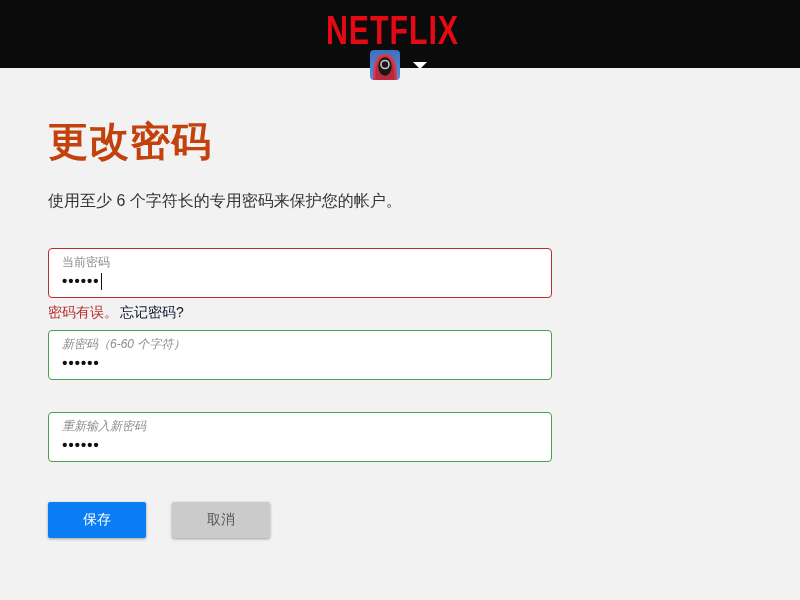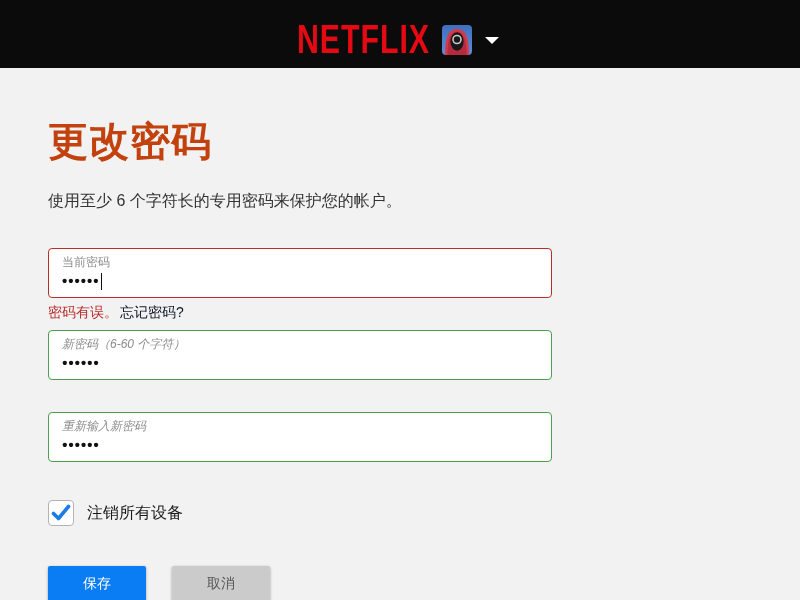--- a/index.html
+++ b/index.html
@@ -10,22 +10,23 @@
     overflow: hidden;
     position: relative;
   }
 
   
   .top-nav {
     height: 68px;
     background: #0b0b0b;
     display: flex;
     align-items: center;
-    justify-content: center;
+    justify-content: space-between;
     padding: 12px 44px 0 40px;
+    flex-direction: column;
   }
   .logo {
     color: #e50914;
     font-weight: 800;
     font-size: 33px;
     letter-spacing: 1px;
     transform: scale(0.92, 1.22);
     transform-origin: left center;
     cursor: pointer;
     user-select: none;
@@ -198,26 +199,18 @@
     </div>
   </div>
 
   <div class="field valid-state gap-top">
     <div class="field-label">重新输入新密码</div>
     <div class="field-value">
       <span>••••••</span>
     </div>
   </div>
 
-  <div class="check-row">
-    <span class="checkbox">
-      <svg width="22" height="22" viewBox="0 0 22 22">
-        <path d="M3.5 11.5 L8.5 16.5 L18.5 4.5" fill="none" stroke="#1a7ce8" stroke-width="3.6" stroke-linecap="round" stroke-linejoin="round"></path>
-      </svg>
-    </span>
-    <span class="check-label">注销所有设备</span>
-  </div>
 
   <div class="btn-row">
     <button class="btn btn-save">保存</button>
     <button class="btn btn-cancel">取消</button>
   </div>
 </main>
 
 </body></html>

